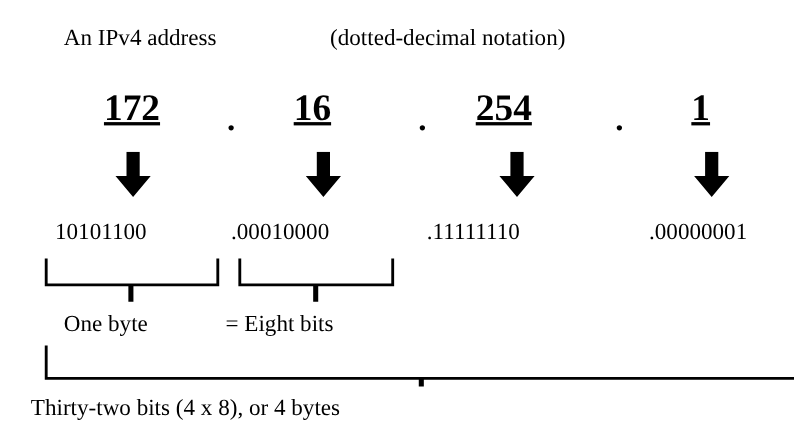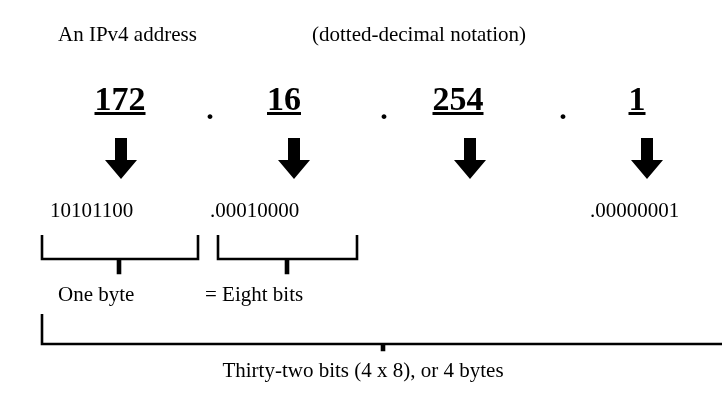--- a/index.html
+++ b/index.html
@@ -24,21 +24,21 @@
   .abs { position: absolute; }
 
   
   .title-left {
     left: 30px;
     top: 22px;
     font-size: 21px;
     white-space: nowrap;
   }
   .title-right {
-    left: 284px;
+    left: 272px;
     top: 22px;
     font-size: 21px;
     white-space: nowrap;
   }
 
   
   .dec {
     top: 80px;
     font-size: 34px;
     font-weight: bold;
@@ -81,21 +81,20 @@
   .label-eightbits {
     left: 177px;
     top: 282px;
     font-size: 21px;
     white-space: nowrap;
   }
   .label-total {
     top: 358px;
     left: 0;
     width: 670px;
-    text-align: center;
     font-size: 21px;
     white-space: nowrap;
   }
 </style>
 </head>
 <body>
 
 <div id="stage">
 
   <div class="abs title-left">An IPv4 address</div>
@@ -125,20 +124,21 @@
     </svg>
   </div>
   <div class="abs arrow" style="left:602px;">
     <svg width="34" height="42" viewBox="0 0 34 42" xmlns="http://www.w3.org/2000/svg">
       <polygon points="11,0 23,0 23,22 33,22 17,41 1,22 11,22" fill="#000000"></polygon>
     </svg>
   </div>
 
   <div class="abs bin" style="left:22px;">10101100</div>
   <div class="abs bin" style="left:182px;">.00010000</div>
+  <div class="abs bin" style="left:360px;">.11111110</div>
   <div class="abs bin" style="left:562px;">.00000001</div>
 
   <div class="abs bracket" style="left:12px; top:233px;">
     <svg width="162" height="42" viewBox="0 0 162 42" xmlns="http://www.w3.org/2000/svg">
       <path d="M2,2 L2,26 L78,26 L78,40 L80,40 L80,26 L158,26 L158,2" fill="none" stroke="#000000" stroke-width="2.6"></path>
     </svg>
   </div>
 
   <div class="abs bracket" style="left:188px; top:233px;">
     <svg width="145" height="42" viewBox="0 0 145 42" xmlns="http://www.w3.org/2000/svg">

